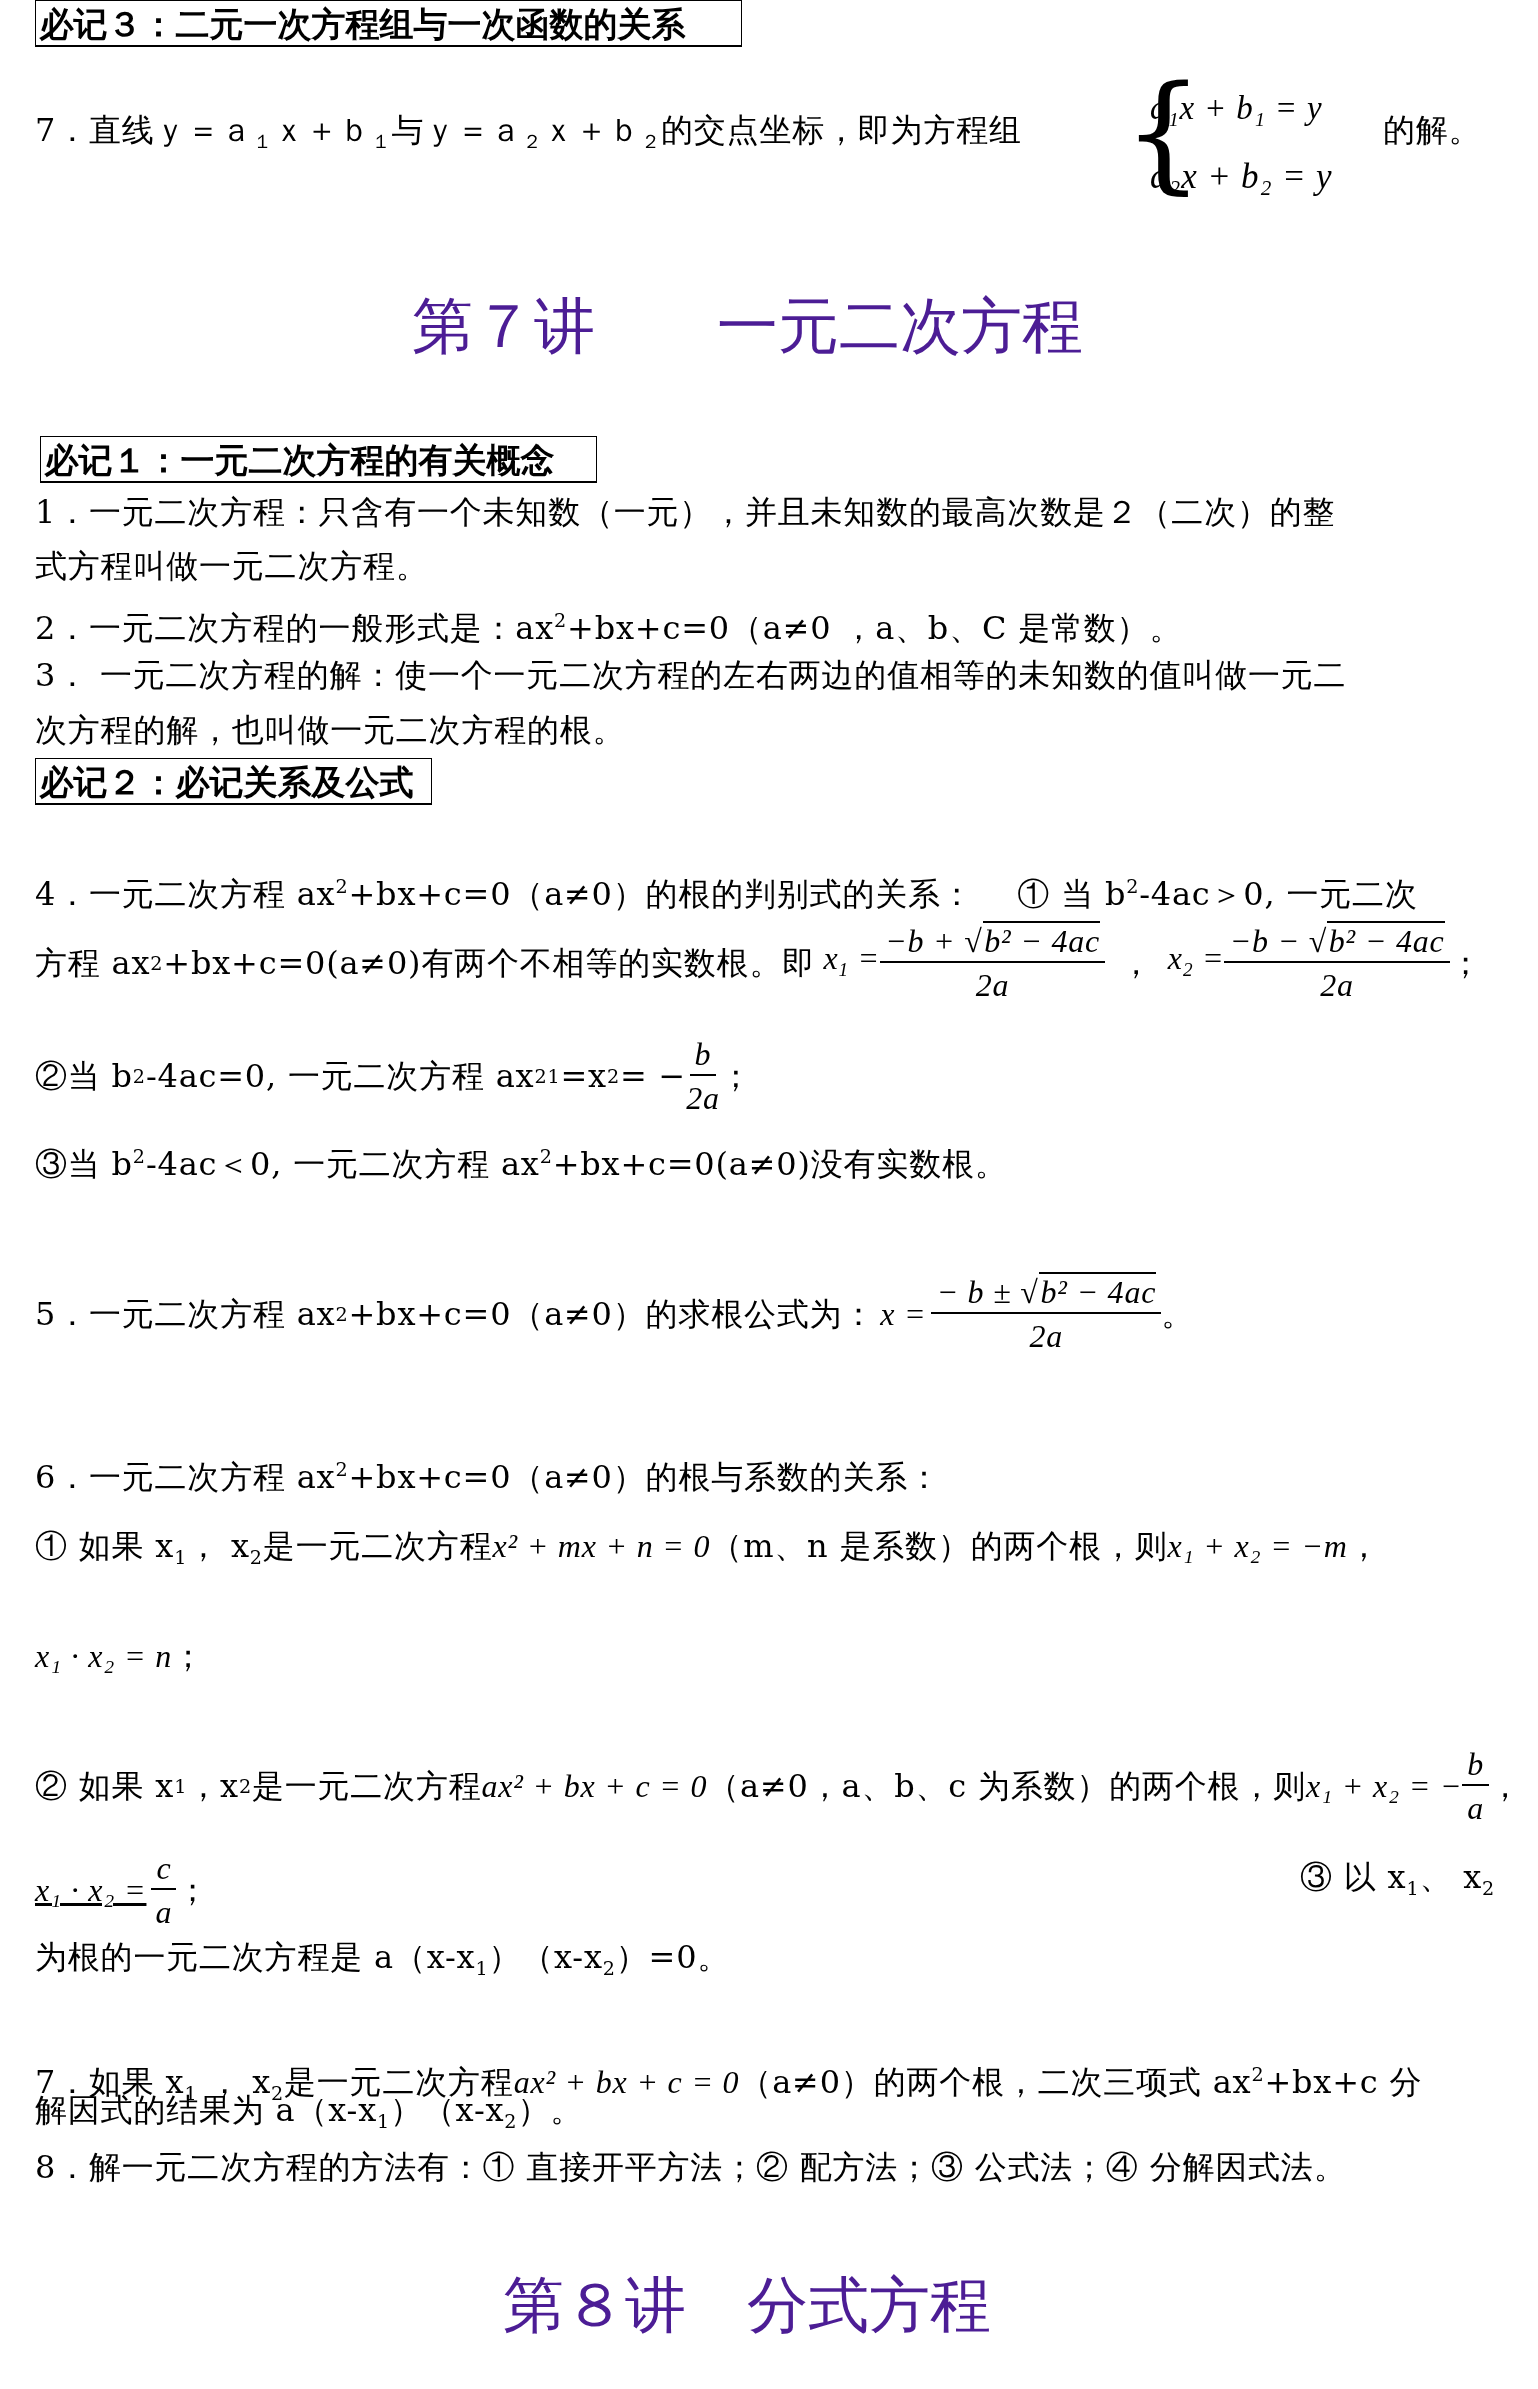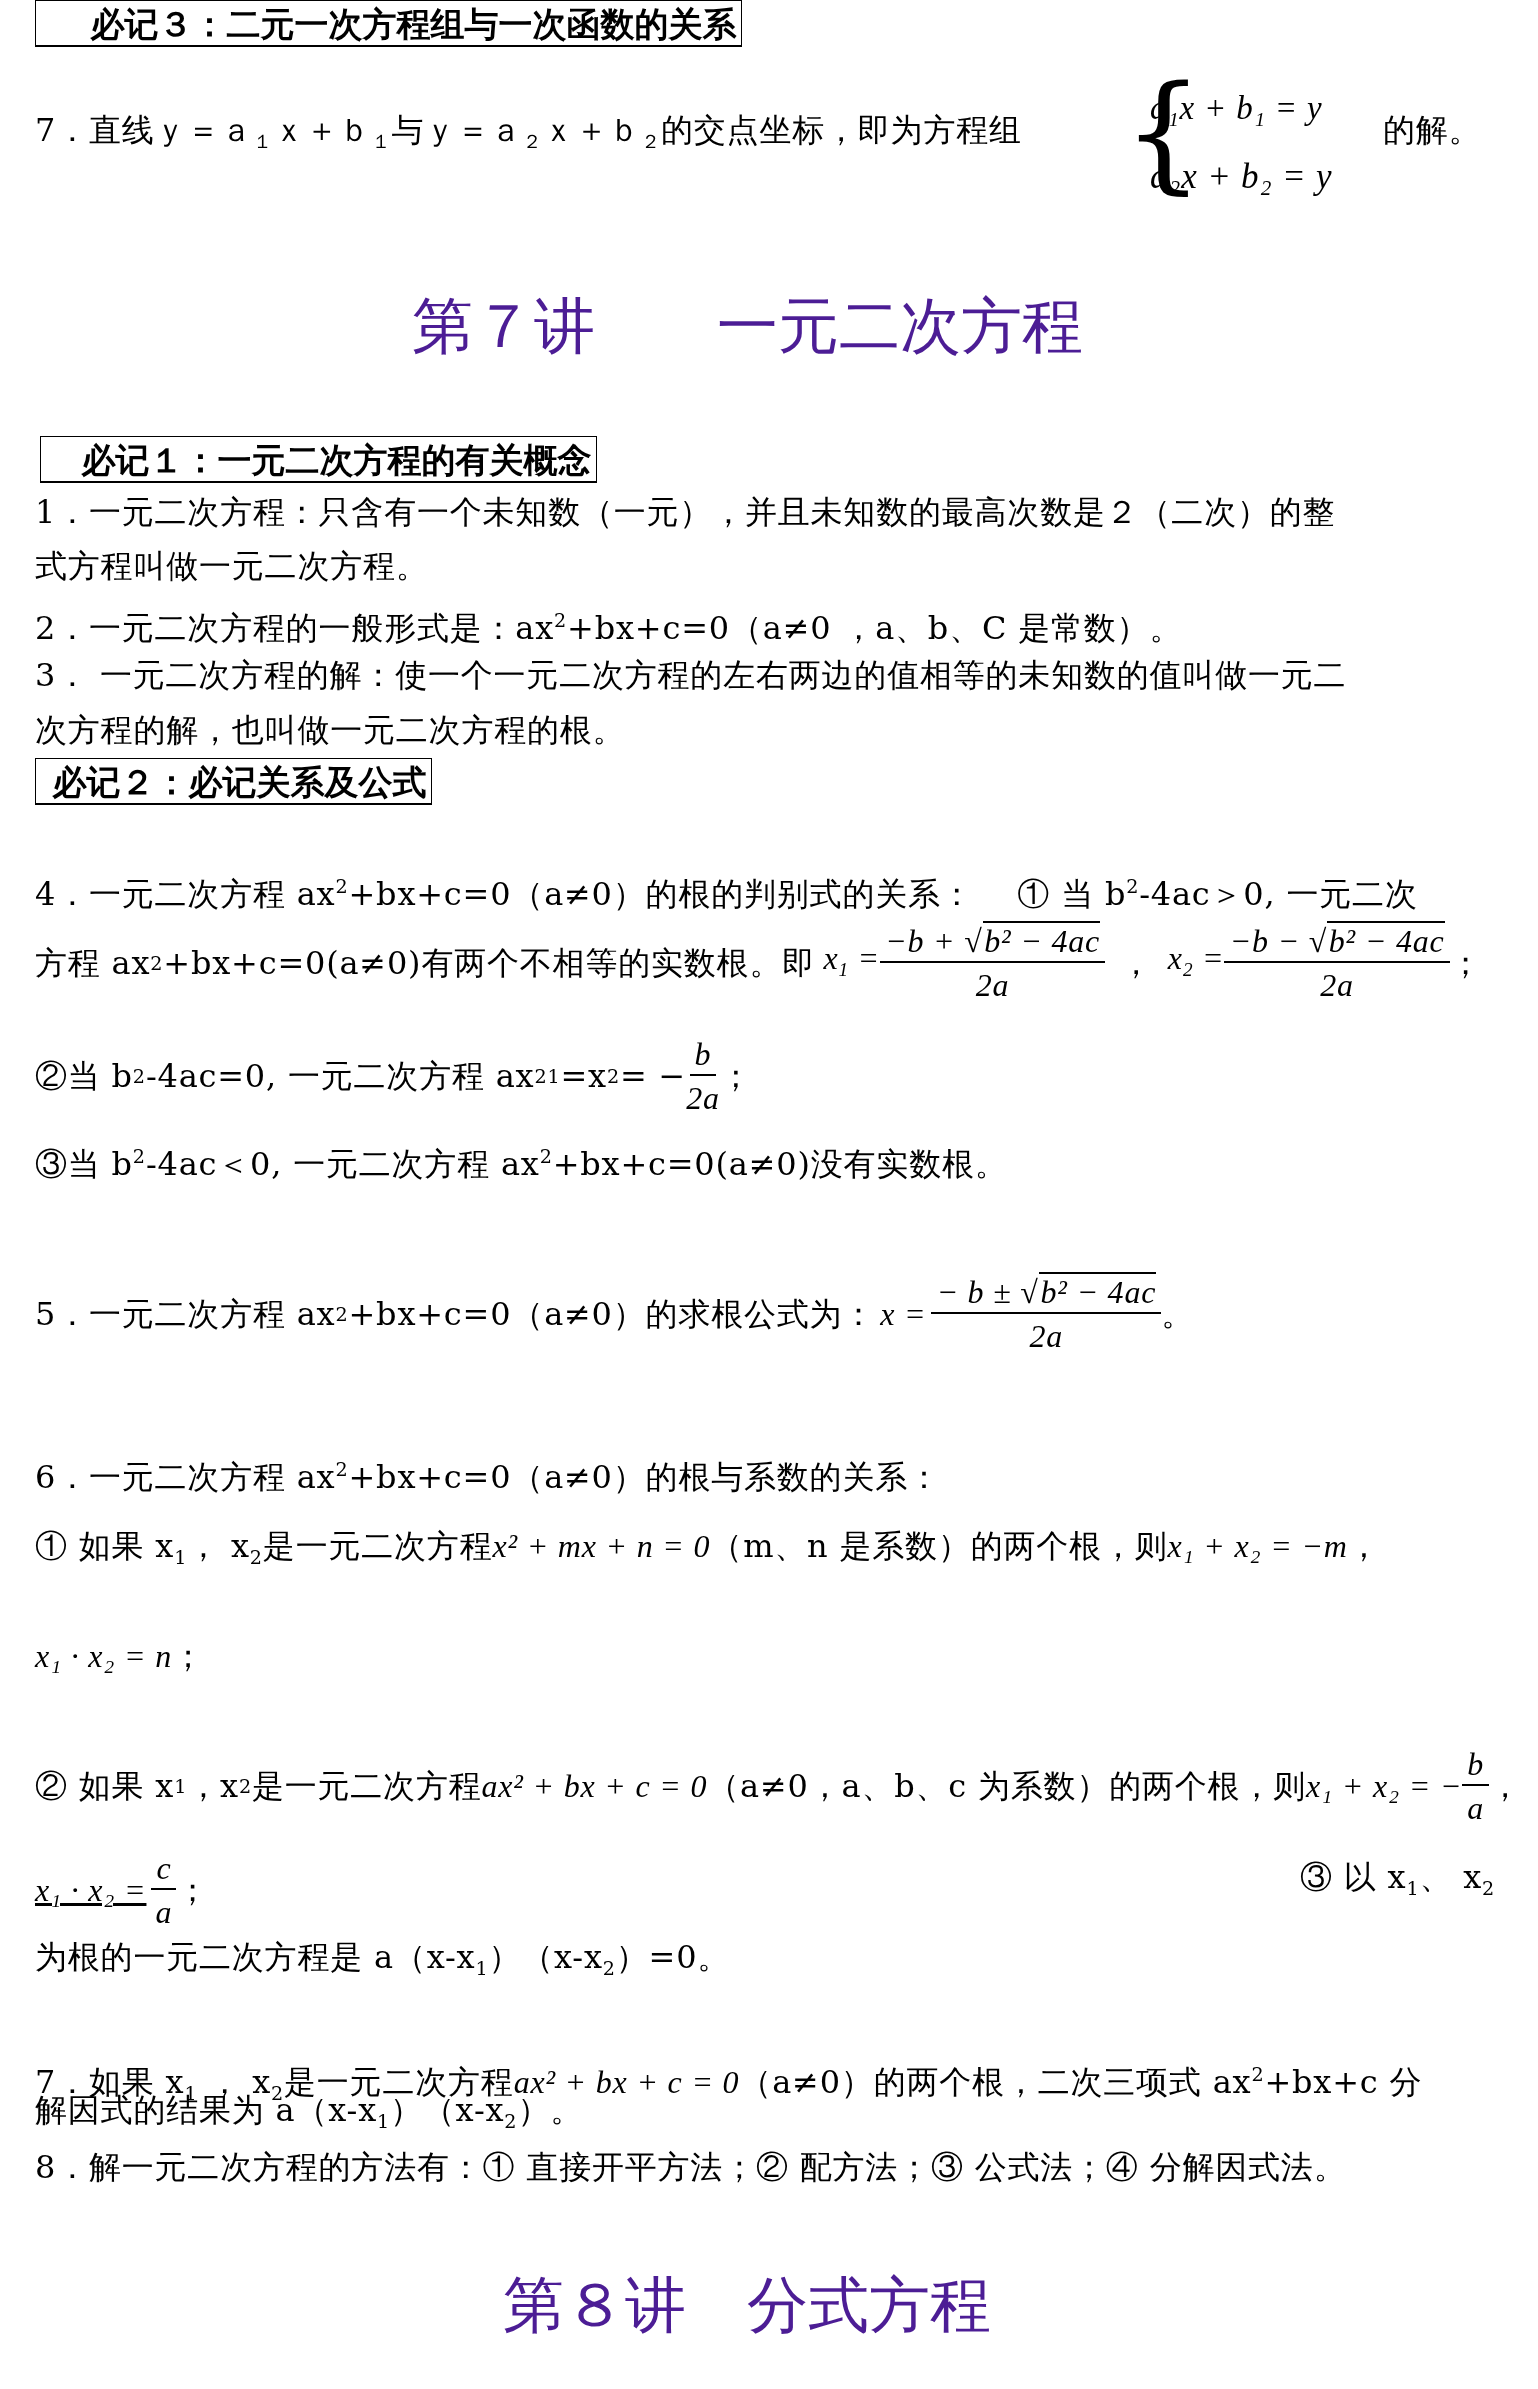--- a/index.html
+++ b/index.html
@@ -1,18 +1,18 @@
 <!DOCTYPE html>
 <html style="font-size:13.5px"><head>
 <meta charset="utf-8">
 <style>
   html, body { margin:0; padding:0; background:#ffffff; }
   body { width:1538px; height:2389px; position:relative; overflow:hidden;
          font-family:"DejaVu Serif", "Liberation Serif", serif; color:#000; }
-  .abs { position:absolute; white-space:nowrap;text-align:right; }
+  .abs { position:absolute; white-space:nowrap; }
   .body-text { font-size:32px; line-height:39px; letter-spacing:0.8px; }
   .boxed { border:1.7px solid #000; border-bottom:2.5px solid #000; padding:1.7px 5px 0 3.4px;
            font-family:"DejaVu Sans", "Liberation Sans", sans-serif; font-weight:bold;
            font-size:34px; line-height:42px; }
   .title-red { color:#4c1d95; font-family:"DejaVu Sans", "Liberation Sans", sans-serif;
                font-size:61px; line-height:68px; }
   .math { font-family:"Liberation Serif", "DejaVu Serif", serif; font-style:italic; }
   sub, sup { font-size:60%; }
   .frac { display:inline-flex; flex-direction:column; align-items:center; vertical-align:middle; }
   .frac .num { border-bottom:2.5px solid #000; padding:0 5px; }

